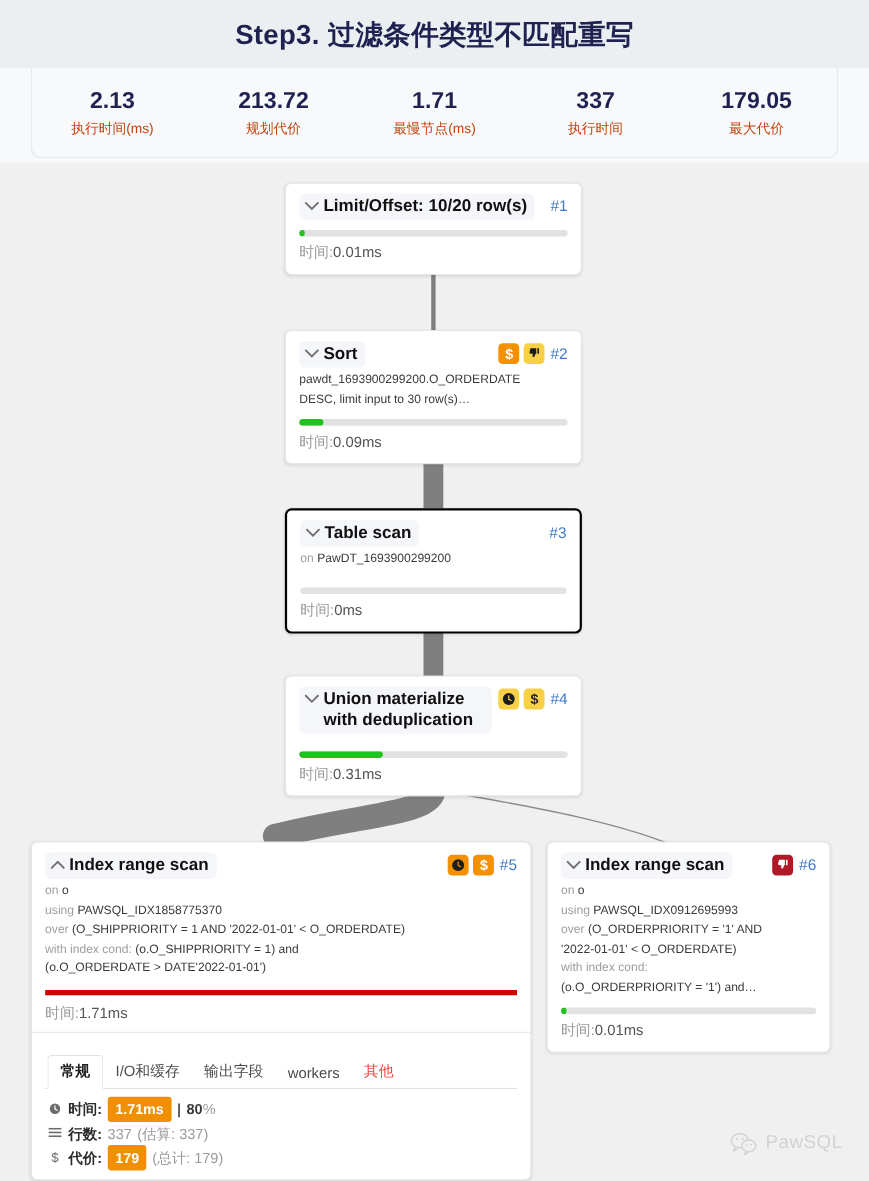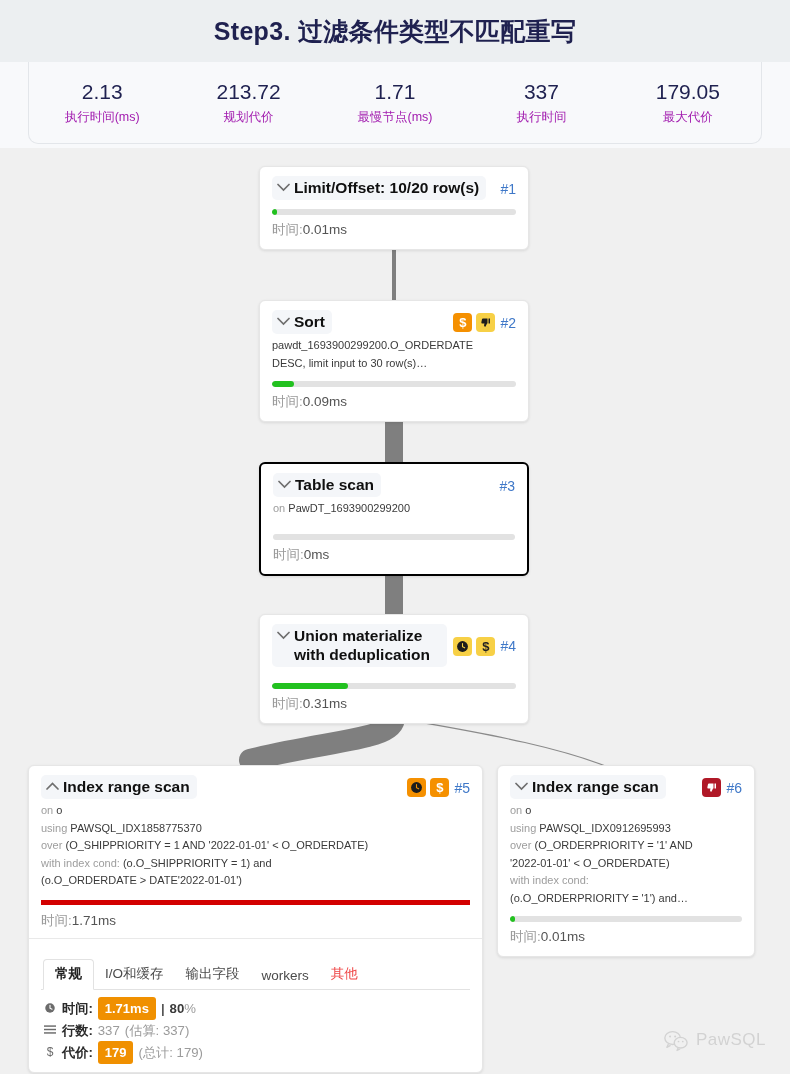--- a/index.html
+++ b/index.html
@@ -28,39 +28,39 @@
     background: #f8f9fb;
   }
   .stats-card {
     position: absolute; left: 28px; top: 0px; width: 734px; height: 82px;
     background: #f8f9fb;
     border: 1px solid #e3e6ea; border-top: none;
     border-radius: 0 0 10px 10px;
     display: flex; align-items: center;
   }
   .stat { flex: 1; text-align: center; }
-  .stat-value { font-size: 21px; color: #1f2150; line-height: 26px; }
-  .stat-label { font-size: 12.5px; color: #a21caf; margin-top: 4px; }
+  .stat-value { font-size: 21px; color: #1f2150; line-height: 26px; font-weight: bold; }
+  .stat-label { font-size: 12.5px; color: #c2410c; margin-top: 4px; }
 
   
   .canvas { position: absolute; left: 0; top: 148px; width: 790px; height: 926px; background: #f0f0f0; }
   .edges { position: absolute; left: 0; top: 0; width: 790px; height: 926px; }
 
   
   .node {
     position: absolute;
     background: #ffffff;
     border: 1px solid #e6e6e6;
     border-radius: 6px;
     box-shadow: 0 1px 3px rgba(0,0,0,.10);
     padding: 9px 12px 10px 12px;
   }
   .node.selected { border: 2px solid #000000; }
 
-  .node-head { display: flex; align-items: center; justify-content: space-between; gap: 6px; }
+  .node-head { display: flex; align-items: flex-start; justify-content: space-between; gap: 6px; }
   .title-chip {
     display: inline-flex; align-items: flex-start; gap: 3px;
     background: #f4f6f9; border-radius: 5px; padding: 2px 7px 3px 4px;
     max-width: 215px;
   }
   .chev { flex: 0 0 auto; width: 15px; height: 19px; display: inline-block; position: relative; }
   .chev svg { position: absolute; left: 1px; top: 5px; }
   .node-title { font-size: 15.5px; font-weight: bold; color: #101010; line-height: 19px; }
   .badges { display: flex; align-items: center; gap: 4px; padding-top: 1px; flex: 0 0 auto; }
   .badge {

